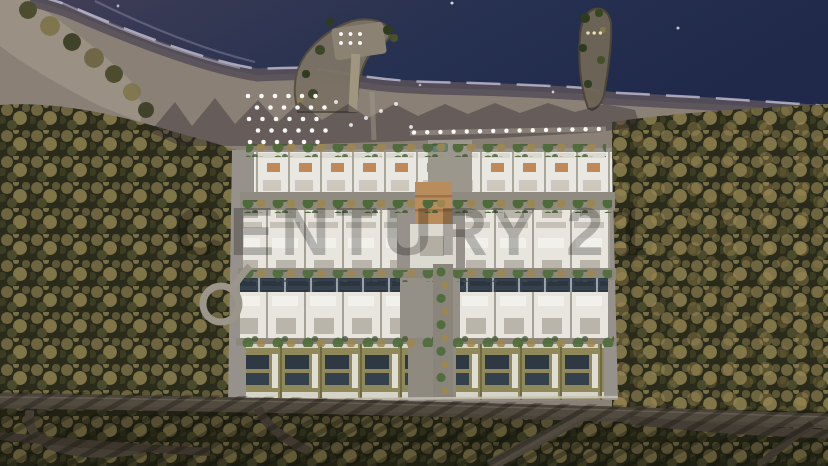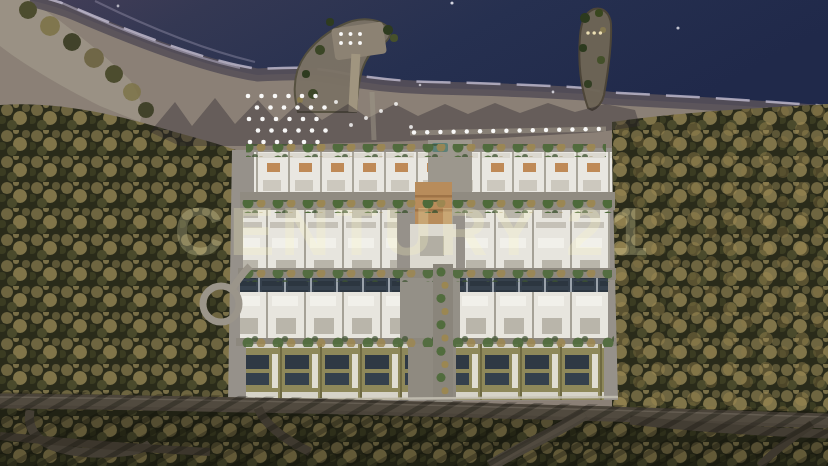--- a/index.html
+++ b/index.html
@@ -5,21 +5,21 @@
   html,body { margin:0; padding:0; background:#111; }
   .scene {
     position:relative; width:828px; height:466px; overflow:hidden;
     font-family:"Liberation Sans", sans-serif;
     background:#8b8076;
   }
   .scene svg { position:absolute; left:0; top:0; display:block; }
   .watermark {
     position:absolute; left:50%; top:192px; transform:translateX(-50%);
     font-size:68px; font-weight:700; letter-spacing:6px; white-space:nowrap;
-    color:#fef9c3; opacity:0.24; user-select:none; pointer-events:none;
+    color:#000000; opacity:0.24; user-select:none; pointer-events:none;
   }
 </style>
 </head>
 <body>
 
 <div class="scene">
 <svg width="828" height="466" viewBox="0 0 828 466" xmlns="http://www.w3.org/2000/svg">
   <defs>
     <linearGradient id="seaGrad" x1="0" y1="0" x2="1" y2="0.25">
       <stop offset="0" stop-color="#463f58"></stop>

